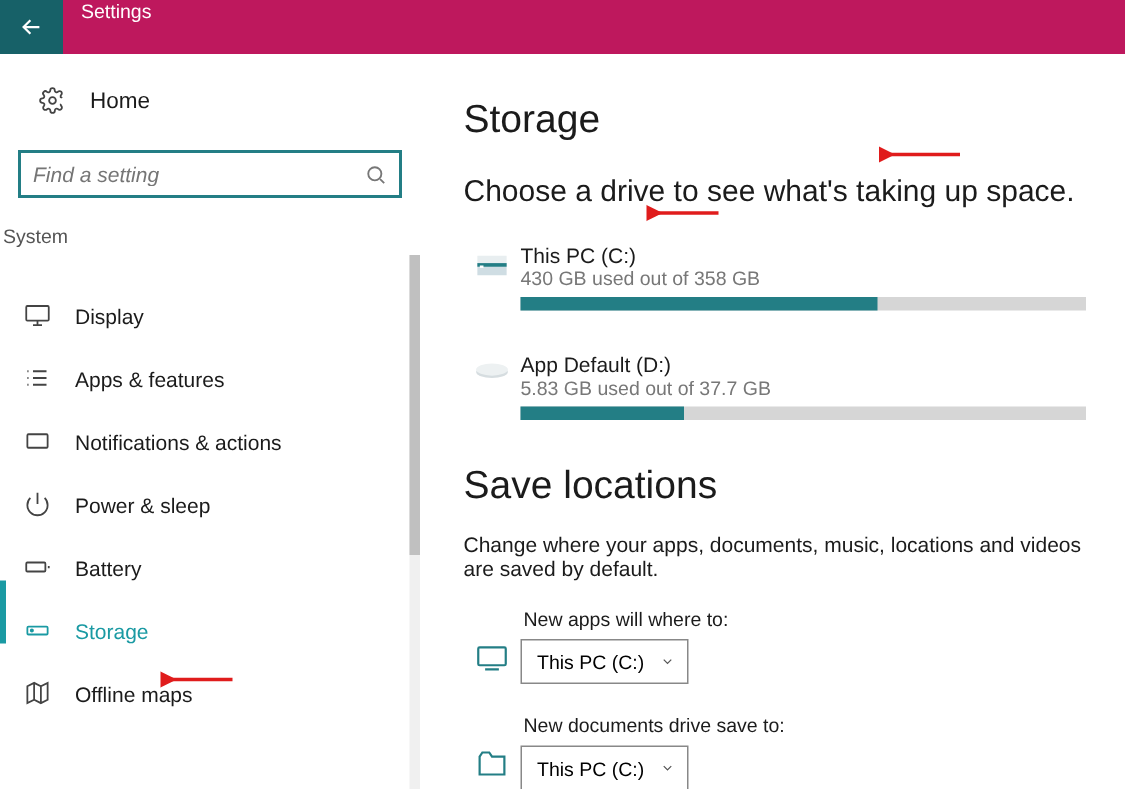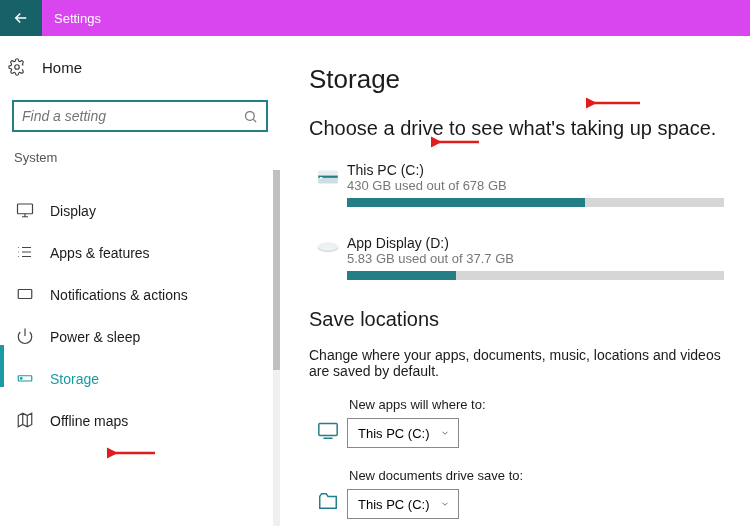--- a/index.html
+++ b/index.html
@@ -1,35 +1,35 @@
 <!DOCTYPE html>
 <html><head>
 <meta charset="utf-8">
 <style>
   * { margin: 0; padding: 0; box-sizing: border-box; font-family: "Segoe UI", Arial, sans-serif; }
   body { width: 750px; height: 526px; overflow: hidden; background: #fff; }
 
   
-  .titlebar { height: 36px; background: #d946ef; display: flex; align-items: center; color: #fff; }
+  .titlebar { height: 36px; background: #be185d; display: flex; align-items: flex-start; color: #fff; }
   .back-btn { width: 42px; height: 36px; background: #176168; display: flex; align-items: center; justify-content: center; font-size: 18px; }
   .titlebar-title { margin-left: 12px; font-size: 13px; }
 
   .content { display: flex; height: 490px; }
 
   
   .sidebar { width: 283px; padding-right: 3px; }
-  .home-row { display: flex; align-items: center; height: 42px; padding-left: 6px; margin-top: 10px; margin-bottom: 12px; text-align: right; }
+  .home-row { display: flex; align-items: center; height: 42px; padding-left: 24px; margin-top: 10px; margin-bottom: 12px; text-align: right; }
   .home-row .icon { width: 22px; display: flex; justify-content: center; }
   .home-row .label { margin-left: 14px; font-size: 15px; color: #1b1b1b; }
 
   .search-box { margin: 0 12px 18px 12px; height: 32px; border: 2px solid #237e85; display: flex; align-items: center; padding: 0 8px; }
   .search-box input { flex: 1; border: none; outline: none; font-size: 14px; font-style: italic; color: #be185d; background: transparent; }
   .search-box .search-icon { color: #666; display: flex; }
 
-  .section-label { padding-left: 14px; font-size: 13px; color: #555; margin-bottom: 12px; }
+  .section-label { padding-left: 2px; font-size: 13px; color: #555; margin-bottom: 12px; }
 
   .nav-item { display: flex; align-items: flex-end; height: 42px; padding-left: 14px; position: relative; }
   .nav-item .icon { width: 22px; display: flex; justify-content: center; color: #444; }
   .nav-item .label { margin-left: 14px; font-size: 14px; color: #1b1b1b; }
   .nav-item.selected { background: rgba(0,0,0,0); }
   .nav-item.selected .label { color: #1a9aa3; }
   .nav-item.selected .icon { color: #1a9aa3; }
   .nav-item.selected::before { content: ""; position: absolute; left: 0; top: 0; bottom: 0; width: 4px; background: #1a9aa3; }
 
   
@@ -42,21 +42,21 @@
   .subtext { font-size: 20px; color: #1b1b1b; margin-bottom: 22px; }
 
   .drive { display: flex; margin-bottom: 28px; }
   .drive .drv-icon { width: 38px; display: flex; justify-content: center; padding-top: 2px; }
   .drive .drv-body { flex: 1; }
   .drive .drv-name { font-size: 14px; color: #1b1b1b; }
   .drive .drv-used { font-size: 13px; color: #777; }
   .bar { height: 9px; background: #d6d6d6; margin-top: 5px; }
   .bar .fill { height: 100%; background: #237e85; }
 
-  .main h2 { font-size: 20px; font-weight: 400; color: #1b1b1b; margin-top: 4px; margin-bottom: 16px; }
+  .main h2 { font-size: 26px; font-weight: 400; color: #1b1b1b; margin-top: 4px; margin-bottom: 16px; }
   .save-desc { font-size: 14px; color: #1b1b1b; margin-bottom: 18px; }
 
   .save-row { display: flex; margin-bottom: 20px; }
   .save-row .save-icon { width: 38px; display: flex; justify-content: center; padding-top: 22px; color: #237e85; }
   .save-row .save-body { flex: 1; }
   .save-row .save-label { font-size: 13px; color: #1b1b1b; margin-bottom: 6px; margin-left: 2px; }
   .dropdown { display: inline-flex; align-items: center; border: 1px solid #888; height: 30px; padding: 0 8px 0 10px; font-size: 13px; }
   .dropdown .chev { margin-left: 10px; }
 
   
@@ -138,20 +138,29 @@
       <div class="nav-item">
         <span class="icon">
             <svg width="18" height="18" viewBox="0 0 24 24" fill="none" stroke="currentColor" stroke-width="1.6">
               <path d="M18.36 6.64a9 9 0 1 1-12.73 0"></path>
               <path d="M12 2v10"></path>
             </svg>
           </span>
         <span class="label">Power &amp; sleep</span>
       </div>
 
+      <div class="nav-item">
+        <span class="icon">
+            <svg width="18" height="18" viewBox="0 0 24 24" fill="none" stroke="currentColor" stroke-width="1.6">
+              <rect x="2" y="8" width="17" height="8" rx="1"></rect>
+              <path d="M22 11v2"></path>
+            </svg>
+          </span>
+        <span class="label">Battery</span>
+      </div>
 
       <div class="nav-item selected">
         <span class="icon">
             <svg width="18" height="18" viewBox="0 0 24 24" fill="none" stroke="currentColor" stroke-width="1.6">
               <rect x="3" y="9" width="18" height="7" rx="1"></rect>
               <circle cx="7" cy="12.5" r="1" fill="currentColor"></circle>
             </svg>
           </span>
         <span class="label">Storage</span>
       </div>
@@ -179,36 +188,36 @@
         <div class="drv-icon">
           <svg width="26" height="26" viewBox="0 0 32 32">
               <rect x="4" y="14" width="24" height="10" fill="#cfdde3"></rect>
               <rect x="4" y="14" width="24" height="3" fill="#237e85"></rect>
               <rect x="4" y="8" width="24" height="6" fill="#e8eef0"></rect>
               <rect x="6" y="16" width="3" height="2" fill="#fff"></rect>
             </svg>
         </div>
         <div class="drv-body">
           <div class="drv-name">This PC (C:)</div>
-          <div class="drv-used">430 GB used out of 678 GB</div>
+          <div class="drv-used">430 GB used out of 358 GB</div>
           <div class="bar">
               <div class="fill" id="fill0" style="width: 63%;"></div>
             </div>
         </div>
       </div>
 
       <div class="drive">
         <div class="drv-icon">
           <svg width="26" height="22" viewBox="0 0 32 24">
               <ellipse cx="16" cy="12" rx="13" ry="5" fill="#d6dde0"></ellipse>
               <ellipse cx="16" cy="10" rx="13" ry="5" fill="#edf1f2"></ellipse>
             </svg>
         </div>
         <div class="drv-body">
-          <div class="drv-name">App Display (D:)</div>
+          <div class="drv-name">App Default (D:)</div>
           <div class="drv-used">5.83 GB used out of 37.7 GB</div>
           <div class="bar">
               <div class="fill" id="fill1" style="width: 29%;"></div>
             </div>
         </div>
       </div>
 
       <h2>Save locations</h2>
       <div class="save-desc">Change where your apps, documents, music, locations and videos are saved by default.</div>
 

